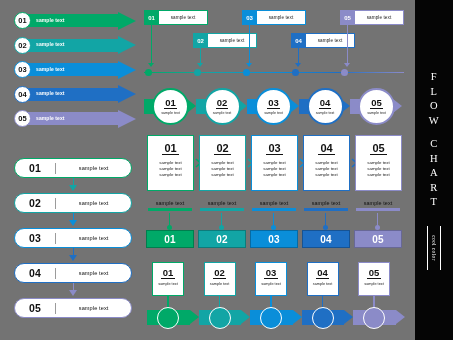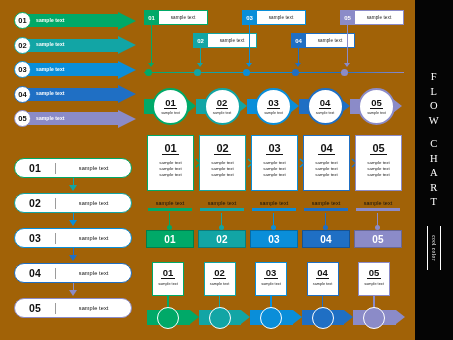--- a/index.html
+++ b/index.html
@@ -2,21 +2,21 @@
 <html><head>
 <meta charset="utf-8">
 <style>
   * { box-sizing: border-box; margin: 0; padding: 0; }
   html, body {
     width: 453px; height: 340px;
     background: #ffffff;
     font-family: "Liberation Sans", sans-serif;
     overflow: hidden;
   }
-  #canvas { position: relative; width: 453px; height: 340px; background: #a16207; }
+  #canvas { position: relative; width: 453px; height: 340px; background: #737373; }
 
   
   #arrow-bars { position: absolute; left: 14px; top: 12px; width: 122px; }
   .arrow-row { position: relative; height: 17px; margin-bottom: 7.5px; }
   .arrow-shape {
     position: absolute; left: 14px; top: 2px;
     width: 108px; height: 13px;
   }
   .arrow-body {
     position: absolute; left: 0; top: 0;

